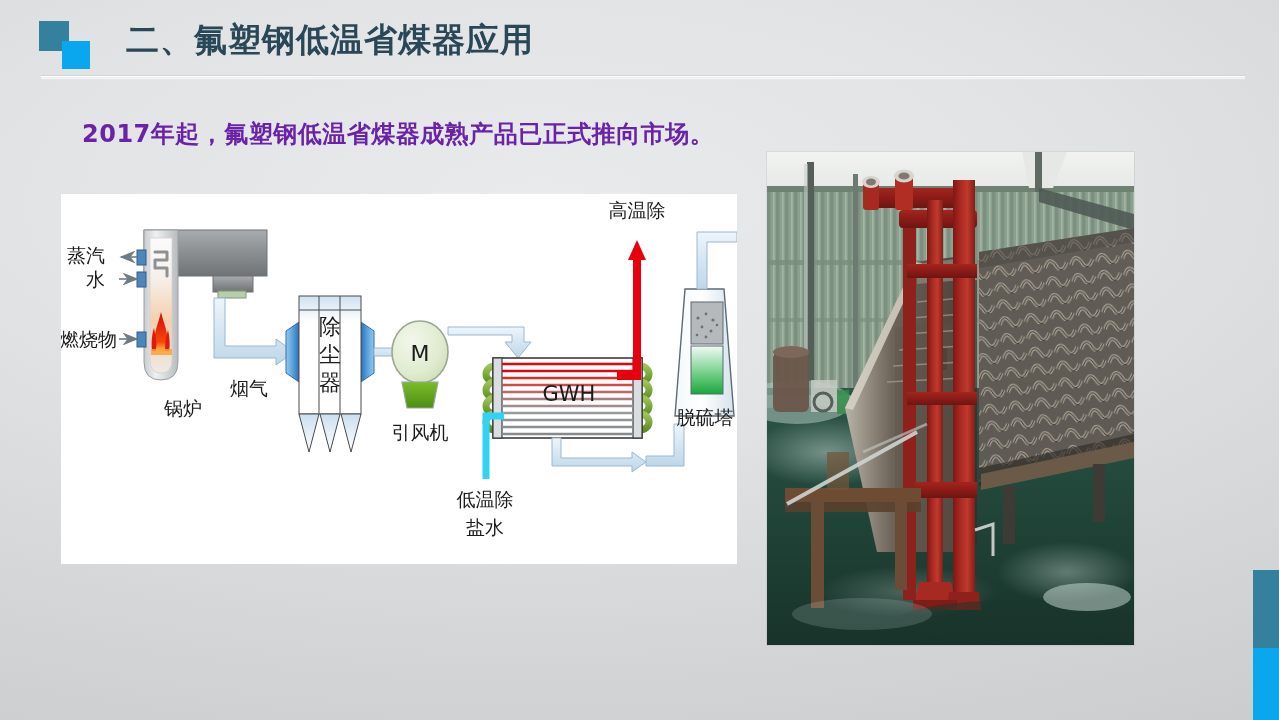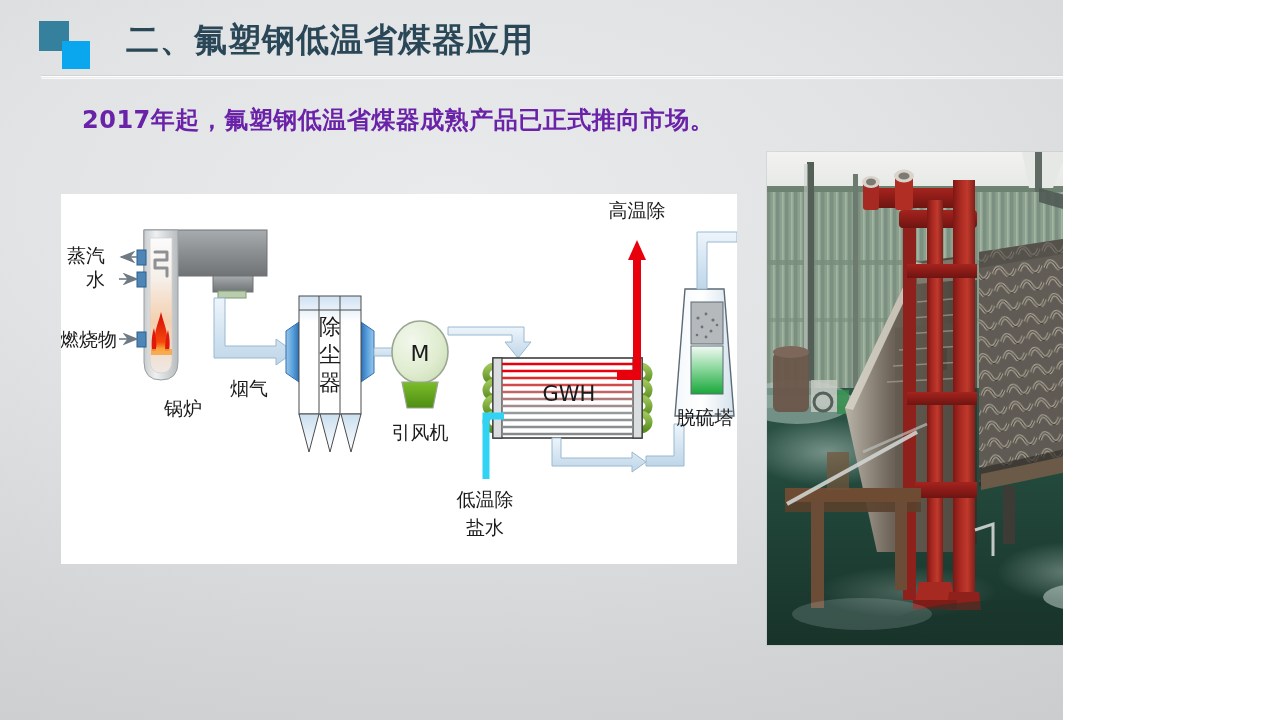--- a/index.html
+++ b/index.html
@@ -3,21 +3,21 @@
 <meta charset="utf-8">
 <style>
   html, body {
     margin: 0; padding: 0;
     width: 1279px; height: 720px;
     overflow: hidden;
     font-family: "DejaVu Sans", "Liberation Sans", sans-serif;
   }
   #slide {
     position: relative;
-    width: 1063px; height: 720px;
+    width: 1279px; height: 720px;
     background: radial-gradient(ellipse 120% 90% at 42% 28%, #e9eaec 0%, #e2e3e5 35%, #d4d5d7 70%, #c9cacc 100%);
     overflow: hidden;
   }
 
   
   .deco-sq {
     position: absolute;
   }
   .deco-sq.a { left: 39px; top: 21px; width: 30px; height: 30px; background: #35809c; }
   .deco-sq.b { left: 62px; top: 41px; width: 28px; height: 28px; background: #0aa7ef; }
@@ -37,21 +37,21 @@
     position: absolute;
     left: 41px; top: 75px;
     width: 1204px; height: 3px;
     background: linear-gradient(to bottom, #b9babc 0%, #ffffff 45%, #ffffff 70%, #d3d4d6 100%);
     border-radius: 1px;
     box-shadow: 0 1px 1px rgba(255,255,255,.8);
   }
 
   #subtitle {
     position: absolute;
-    left: 82px; top: 104px;
+    left: 82px; top: 118px;
     font-size: 24px;
     font-weight: bold;
     color: #6a22a8;
     white-space: nowrap;
     letter-spacing: .5px;
   }
 
   
   .edge-accent { position: absolute; left: 1253px; width: 26px; }
   .edge-accent.top { top: 570px; height: 78px; background: #35809c; }

